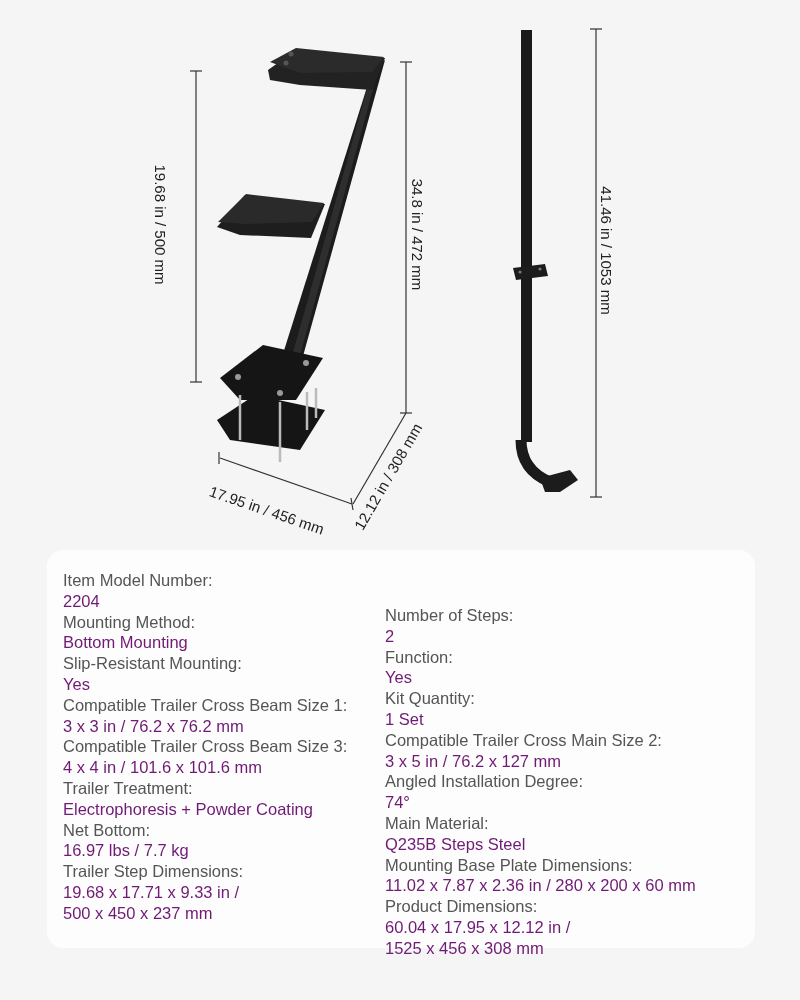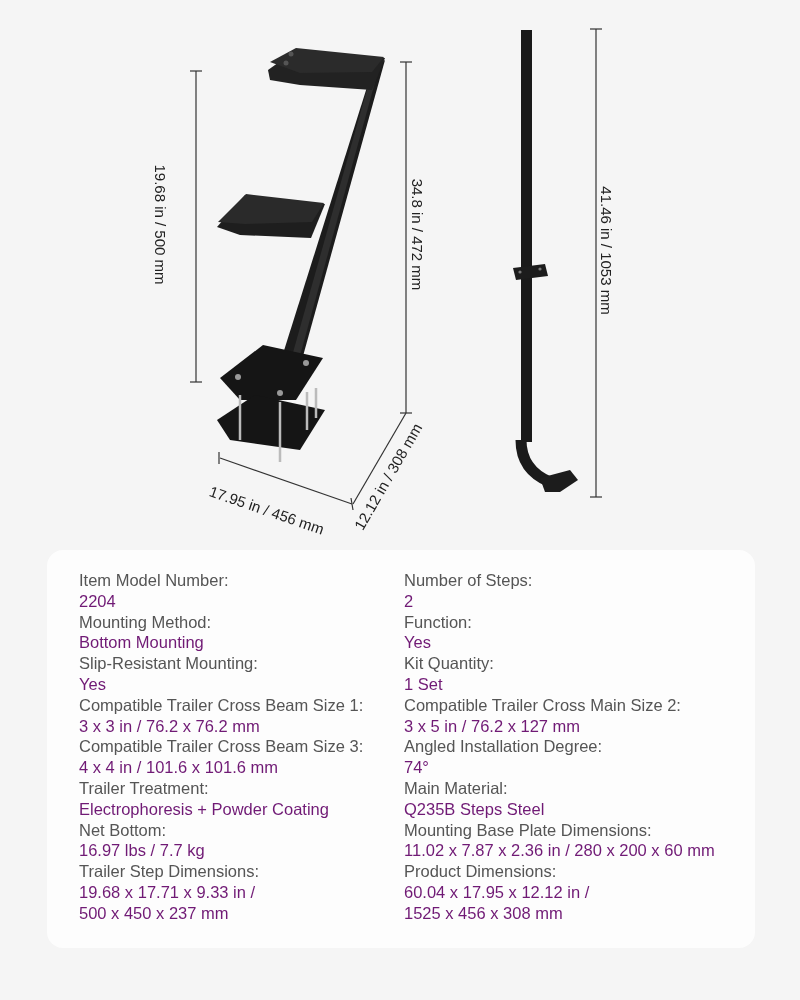--- a/index.html
+++ b/index.html
@@ -12,22 +12,22 @@
   .figure { position: absolute; left: 0; top: 0; width: 800px; height: 550px; }
   .dim-label {
     position: absolute; font-size: 15px; color: #222; white-space: nowrap;
     font-family: "Liberation Sans", sans-serif;
   }
   .card {
     position: absolute; left: 47px; top: 550px; width: 708px; height: 398px;
     background: #fdfdfd; border-radius: 16px;
   }
   .col { position: absolute; top: 20px; }
-  .col.left { left: 32px; }
-  .col.right { left: 357px; }
+  .col.left { left: 16px; }
+  .col.right { left: 338px; margin-top: 35px; }
   .spec { margin: 0; }
   .spec-label {
     display: block; font-size: 16.5px; color: #555; line-height: 20.8px;
   }
   .spec-value {
     display: block; font-size: 16.5px; color: #701a75; font-weight: normal; line-height: 20.8px;
   }
 </style>
 </head>
 <body>

